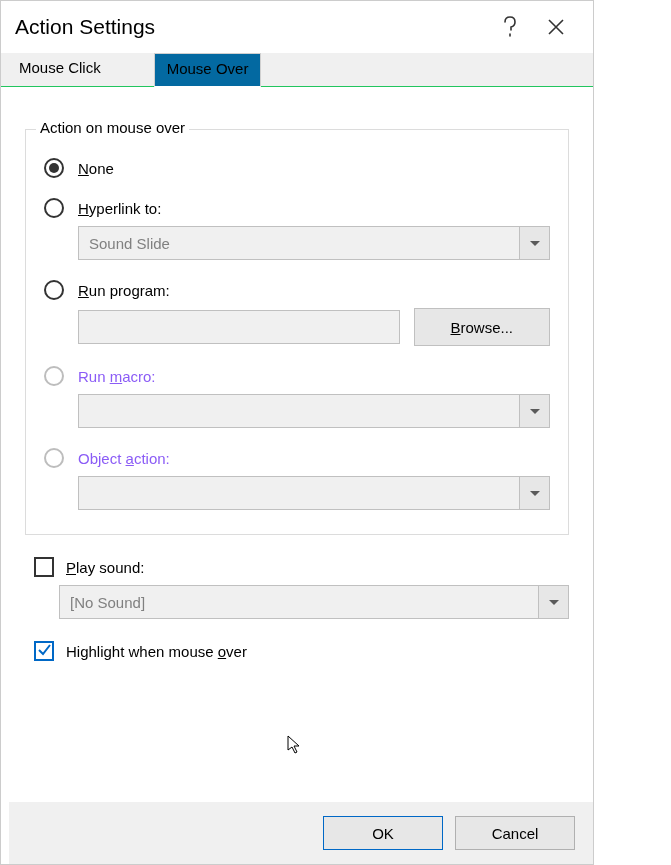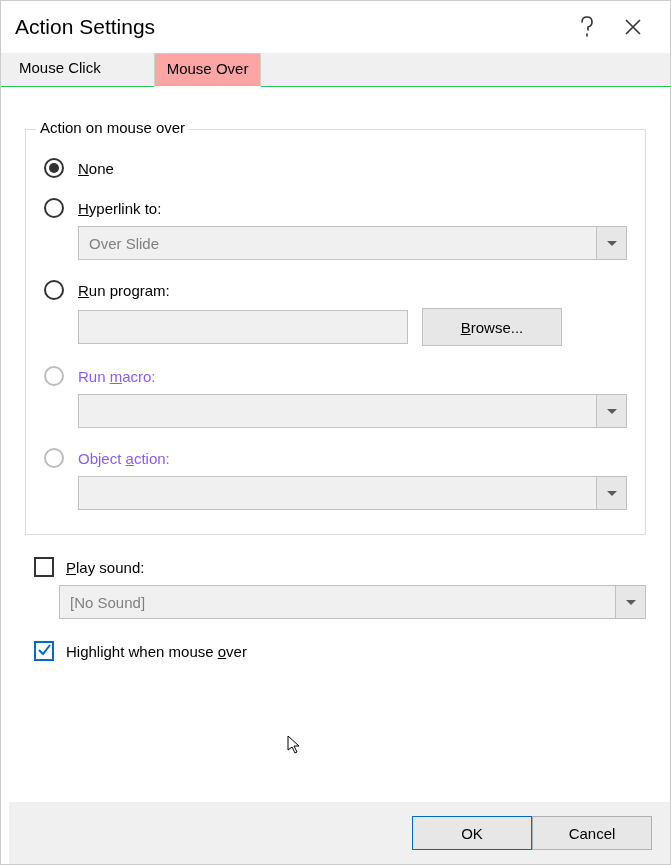--- a/index.html
+++ b/index.html
@@ -7,21 +7,21 @@
     margin: 0;
     font-family: "Segoe UI", Arial, sans-serif;
     font-size: 15px;
     background: #fff;
     color: #000;
     width: 671px;
     height: 865px;
     overflow: hidden;
   }
   .dialog {
-    width: 671px;
+    width: 594px;
     height: 865px;
     background: #fff;
     position: relative;
     border: 1px solid #ccc;
   }
   .titlebar {
     height: 52px;
     display: flex;
     align-items: center;
     padding: 0 14px;
@@ -48,21 +48,21 @@
     gap: 41px;
   }
   .tab {
     padding: 6px 12px 6px 12px;
     font-size: 15px;
     background: #f0f0f0;
     position: relative;
     cursor: default;
   }
   .tab.active {
-    background: #fca5a5;
+    background: #0369a1;
     border: 1px solid #d0d0d0;
     border-bottom: 1px solid #fff;
     margin-bottom: -1px;
   }
   .content {
     padding: 18px 24px 10px 24px;
   }
   .groupbox {
     border: 1px solid #dcdcdc;
     padding: 18px 18px 24px 18px;
@@ -189,20 +189,21 @@
     position: absolute;
     bottom: 0;
     left: 8px;
     right: 0;
     height: 62px;
     background: #f0f0f0;
     display: flex;
     align-items: center;
     justify-content: flex-end;
     padding-right: 18px;
+    gap: 12px;
   }
   .dlgbtn {
     width: 120px;
     height: 34px;
     border: 1px solid #b0b0b0;
     background: #e7e7e7;
     display: flex;
     align-items: center;
     justify-content: center;
     font-size: 15px;
@@ -258,21 +259,21 @@
           </div>
         <div class="radio-label"><span class="u">N</span>one</div>
       </div>
 
       <div class="radio-row lowopt">
         <div class="radio"></div>
         <div class="radio-label"><span class="u">H</span>yperlink to:</div>
       </div>
       <div class="under">
         <div class="combo disabled">
-          <div class="combo-text">Over Slide</div>
+          <div class="combo-text">Sound Slide</div>
           <div class="combo-btn">
               <div class="chev"></div>
             </div>
         </div>
       </div>
 
       <div class="radio-row lowopt">
         <div class="radio"></div>
         <div class="radio-label"><span class="u">R</span>un program:</div>
       </div>

